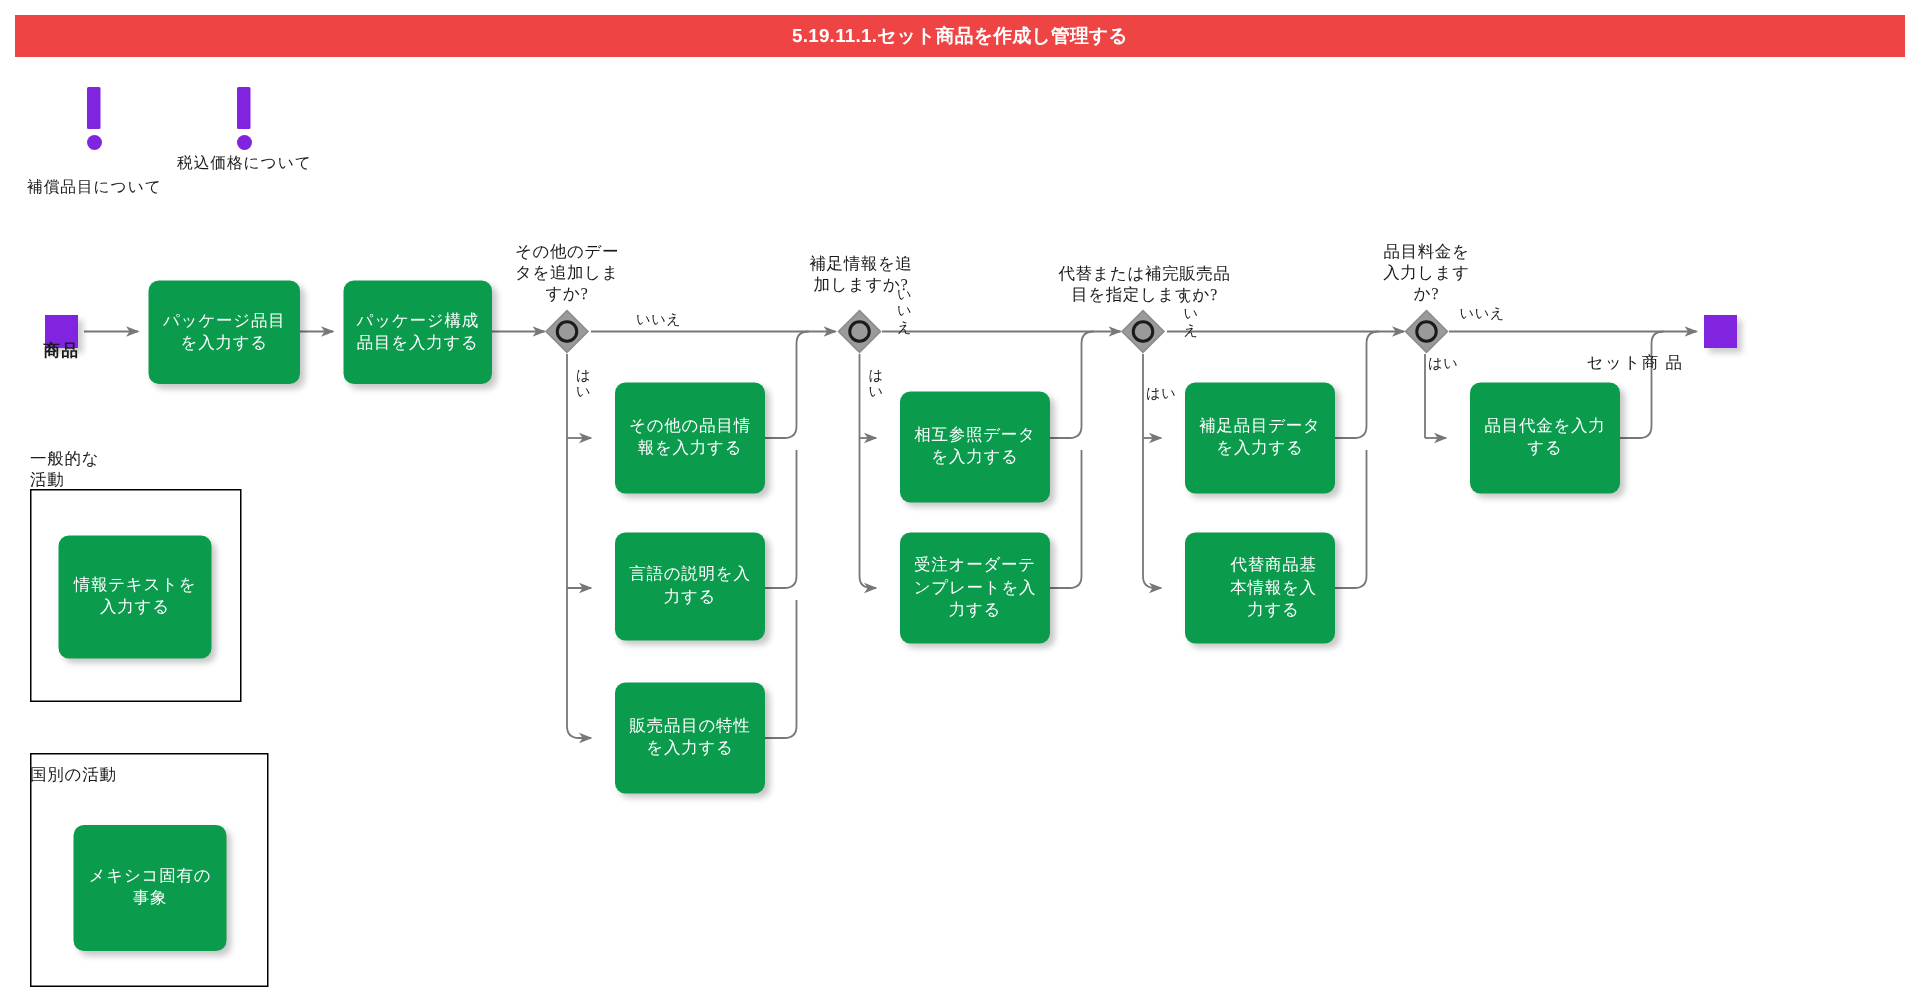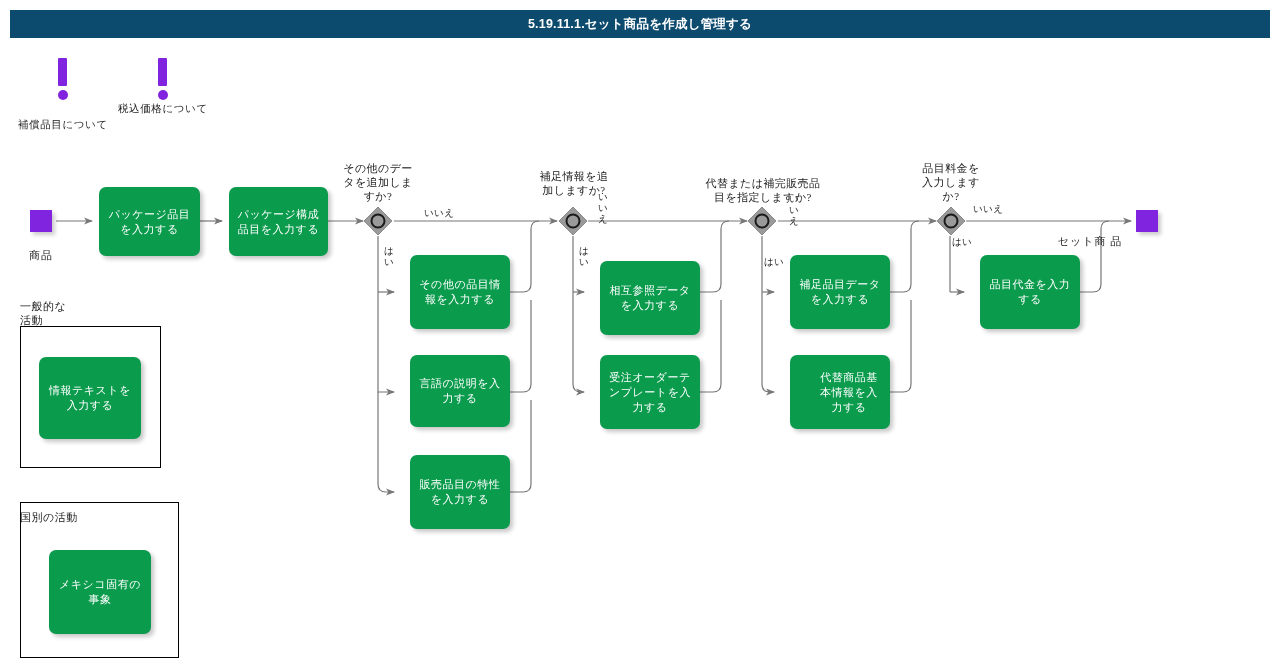--- a/index.html
+++ b/index.html
@@ -19,21 +19,21 @@
     left: 0; top: 0;
     width: 1280px;
     height: 660px;
   }
   .titlebar {
     position: absolute;
     left: 10px;
     top: 10px;
     width: 1260px;
     height: 28px;
-    background: #0c4a6e;
+    background: #ef4444;
     color: #ffffff;
     font-family: "Liberation Sans", sans-serif;
     font-size: 12.5px;
     font-weight: bold;
     display: flex;
     align-items: center;
     justify-content: center;
     letter-spacing: 0.2px;
   }
   .node {
@@ -194,21 +194,21 @@
 </div>
 <div class="note-label" style="left:18px; top:118px;">補償品目について</div>
 
 <div class="note" style="left:158px; top:58px;">
   <div class="note-bang-bar"></div>
   <div class="note-bang-dot" style="left:-0.5px; top:32px;"></div>
 </div>
 <div class="note-label" style="left:118px; top:102px;">税込価格について</div>
 
 <div class="node terminal" style="left:30px; top:210px; width:22px; height:22px;"></div>
-<div class="term-label" style="left:10px; top:248px; width:62px;">商品</div>
+<div class="term-label" style="left:10px; top:226px; width:62px;font-weight:bold;">商品</div>
 
 <div class="node terminal" style="left:1136px; top:210px; width:22px; height:22px;"></div>
 <div class="term-label" style="left:1050px; top:234px; width:80px;">セット商 品</div>
 
 <div class="node activity" style="left:99px; top:187px; width:101px; height:69px;">パッケージ品目を入力する</div>
 <div class="node activity" style="left:229px; top:187px; width:99px; height:69px;">パッケージ構成品目を入力する</div>
 
 <svg class="diamond" style="left:363px; top:206px;" viewBox="0 0 30 30">
   <polygon points="15,1 29,15 15,29 1,15" fill="#9a9a9a" stroke="#8a8a8a" stroke-width="1"></polygon>
   <circle cx="15" cy="15" r="6.5" fill="#9a9a9a" stroke="#1a1a1a" stroke-width="2"></circle>

